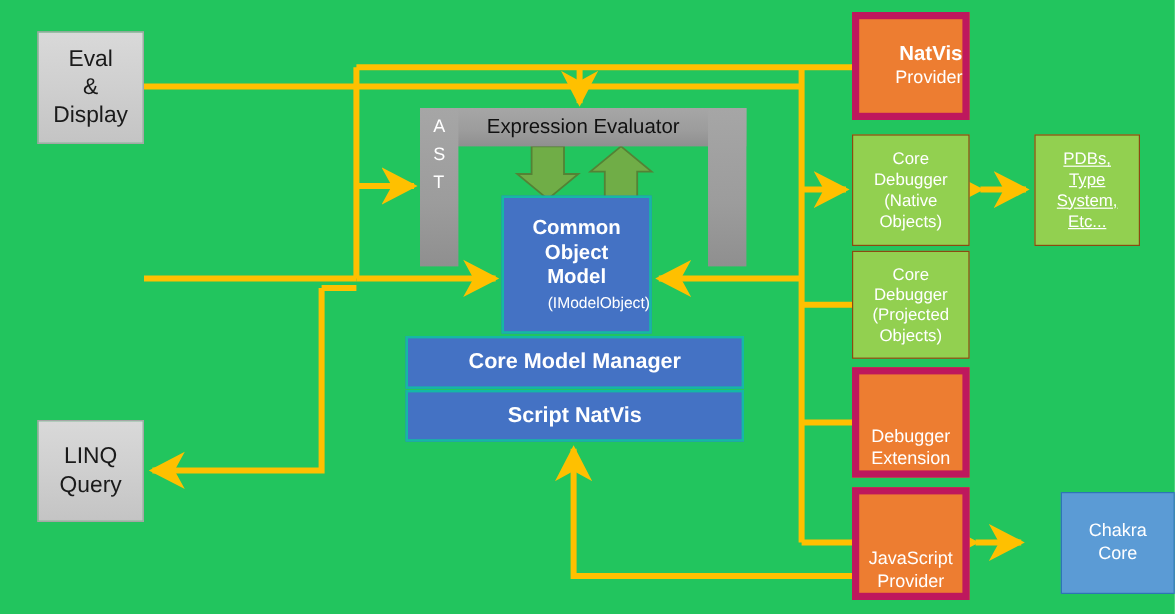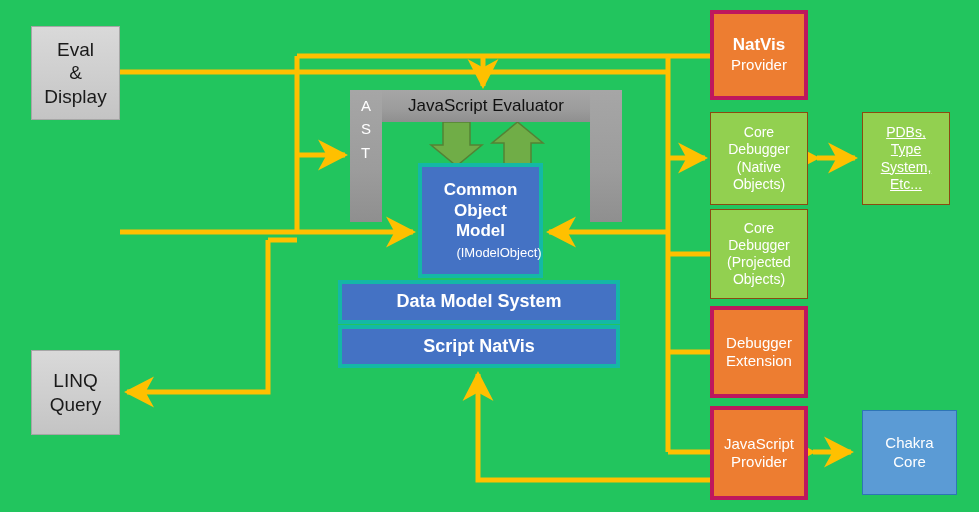--- a/index.html
+++ b/index.html
@@ -34,35 +34,36 @@
     background: linear-gradient(180deg, #d9d9d9 0%, #cfcfcf 50%, #c4c4c4 100%);
     border: 1px solid #a6a6a6;
     color: #1a1a1a;
   }
   .grey-box.big-text { font-size: 19px; }
   .grey-box.small-text { font-size: 13px; }
 
   
   .orange-box {
     background: #ED7D31;
-    border: 4px solid #be185d;
+    border: 6px solid #be185d;
     color: #ffffff;
     font-size: 15px;
+    align-items: flex-end;
   }
   
   .green-box {
     background: #92D050;
     border: 1px solid #8B4A12;
     color: #ffffff;
     font-size: 14px;
   }
   
   .blue-box {
     background: #4472C4;
-    border: 4px solid #14b8a6;
+    border: 2px solid #14b8a6;
     color: #ffffff;
   }
   .lightblue-box {
     background: #5B9BD5;
     border: 1px solid #2E75B6;
     color: #ffffff;
     font-size: 15px;
   }
   
   .ee-part {
@@ -173,37 +174,37 @@
 
   <div class="box grey-box big-text" style="left:31px; top:26px; width:89px; height:94px;">Eval
 &amp;
 Display</div>
 
 
   <div class="box grey-box big-text" style="left:31px; top:350px; width:89px; height:85px;">LINQ
 Query</div>
 
   <div class="ee-part ee-header" style="left:350px; top:90px; width:272px; height:32px;">
-    <span>JavaScript Evaluator</span>
+    <span>Expression Evaluator</span>
   </div>
   <div class="ee-part ee-leg" style="left:350px; top:90px; width:32px; height:132px;">
     <span>A
 S
 T</span>
   </div>
   <div class="ee-part" style="left:590px; top:90px; width:32px; height:132px;"></div>
 
   <div class="box blue-box com-box" style="left:418px; top:163px; width:125px; height:115px;">
     <span>Common
 Object
 Model</span>
     <span class="com-sub">(IModelObject)</span>
   </div>
 
-  <div class="box blue-box mgr-box" style="left:338px; top:280px; width:282px; height:44px;">Data Model System</div>
+  <div class="box blue-box mgr-box" style="left:338px; top:280px; width:282px; height:44px;">Core Model Manager</div>
 
   <div class="box blue-box mgr-box" style="left:338px; top:325px; width:282px; height:43px;">Script NatVis</div>
 
   <div class="box orange-box" style="left:710px; top:10px; width:98px; height:90px; flex-direction:column;">
     <span style="font-weight:bold; font-size:17px;">NatVis</span>
     <span>Provider</span>
   </div>
 
   <div class="box green-box" style="left:710px; top:112px; width:98px; height:93px;">Core
 Debugger
@@ -219,16 +220,16 @@
 Extension</div>
 
   <div class="box orange-box" style="left:710px; top:406px; width:98px; height:94px;">JavaScript
 Provider</div>
 
   <div class="box green-box" style="left:862px; top:112px; width:88px; height:93px;text-decoration:underline;">PDBs,
 Type
 System,
 Etc...</div>
 
-  <div class="box lightblue-box" style="left:862px; top:410px; width:95px; height:85px;">Chakra
+  <div class="box lightblue-box" style="left:884px; top:410px; width:95px; height:85px;">Chakra
 Core</div>
 
 </div>
 
 </body></html>

